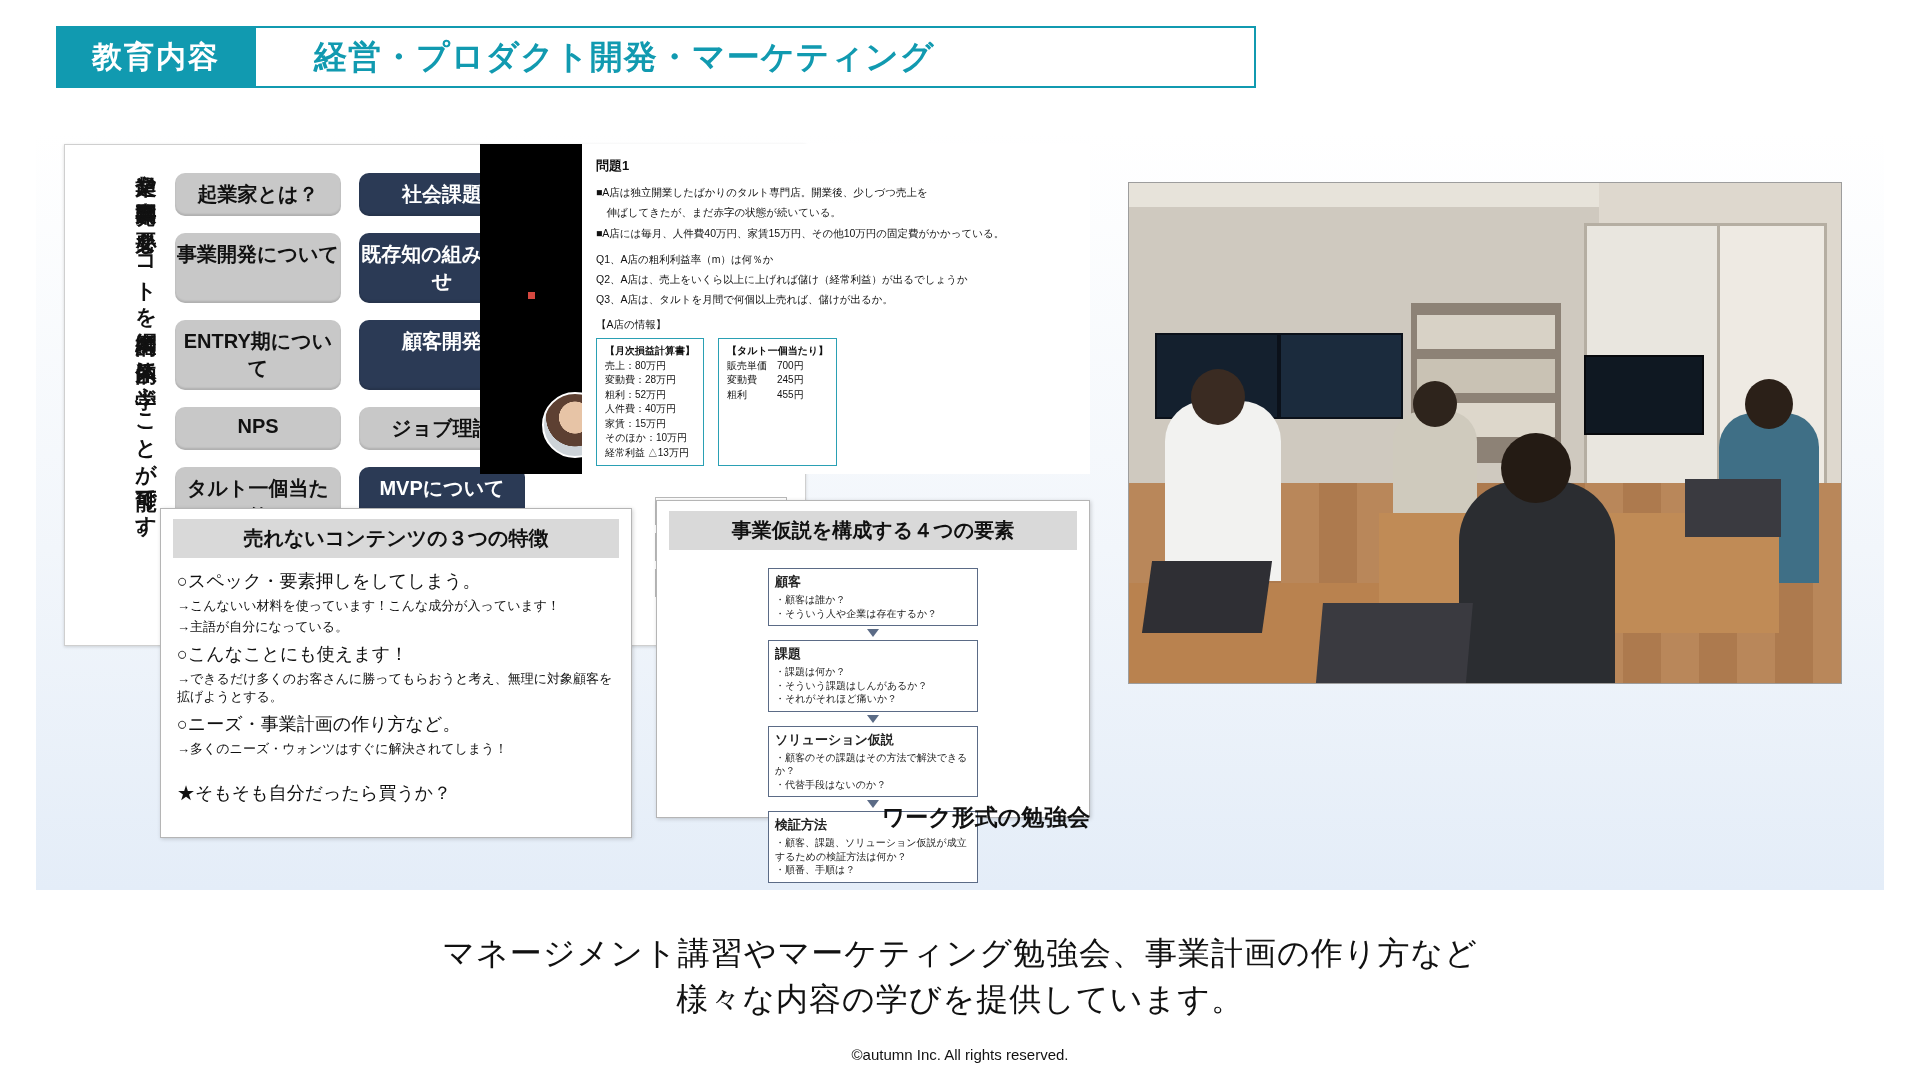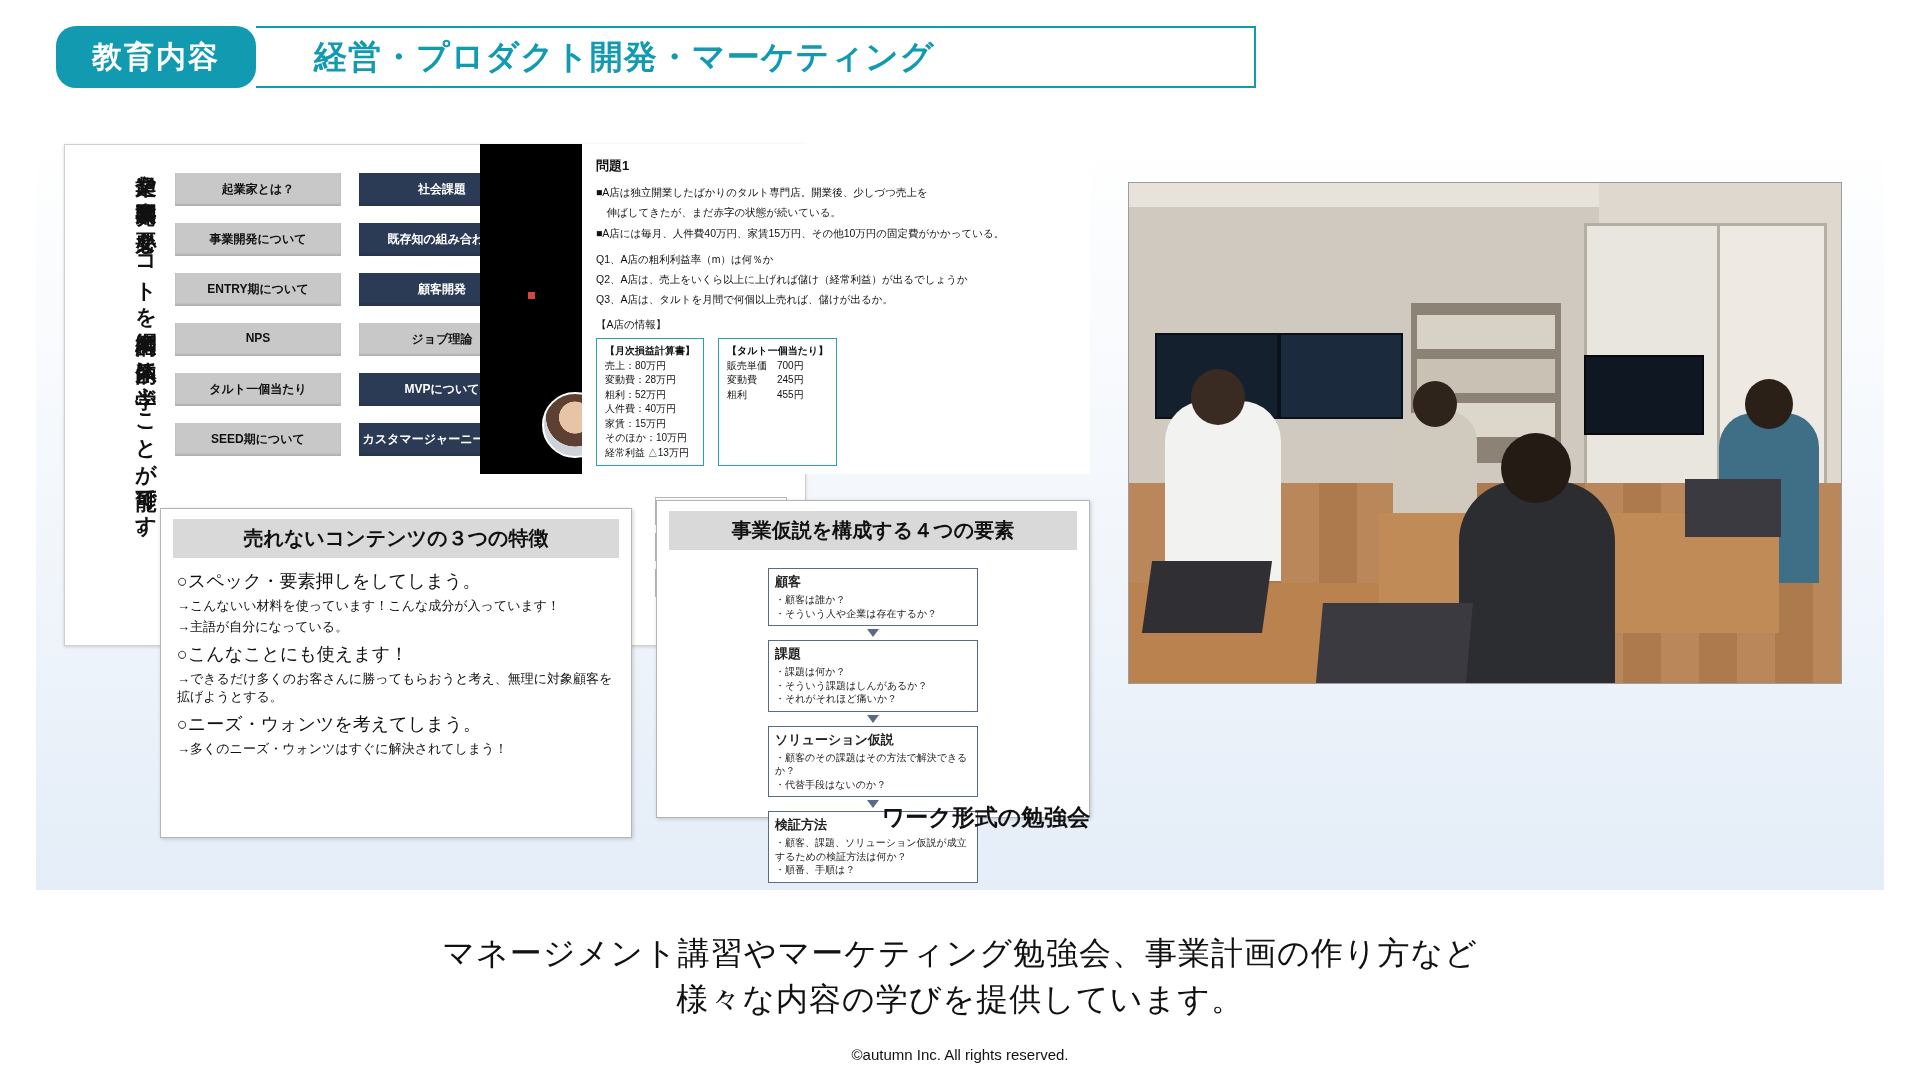--- a/index.html
+++ b/index.html
@@ -30,21 +30,20 @@
     color: #ffffff;
     font-size: 30px;
     font-weight: bold;
     letter-spacing: 2px;
     display: flex;
     align-items: center;
     justify-content: center;
     padding: 0 22px;
     min-width: 200px;
     box-sizing: border-box;
-    border-radius: 20px;
   }
   .header-title {
     border: 2px solid #119ab0;
     border-left: none;
     color: #119ab0;
     font-size: 33px;
     font-weight: bold;
     letter-spacing: 1px;
     display: flex;
     align-items: center;
@@ -94,22 +93,22 @@
     left: 110px;
     top: 28px;
     width: 350px;
     display: grid;
     grid-template-columns: 1fr 1fr;
     grid-gap: 17px 18px;
   }
   .pill {
     background: #c8c8c8;
     color: #111;
-    border-radius: 0;
-    font-size: 12px;
+    border-radius: 10px;
+    font-size: 20px;
     font-weight: bold;
     text-align: center;
     padding: 8px 2px;
     box-shadow: inset 0 -2px 2px rgba(0,0,0,0.12);
   }
   .pill.dark {
     background: #2b3a55;
     color: #ffffff;
   }
 
@@ -377,22 +376,23 @@
   </div>
 
   <div class="slide" style="left:124px; top:376px; width:470px; height:328px;">
     <div class="slide-title">売れないコンテンツの３つの特徴</div>
     <div class="slide-body">
       <p class="lead">○スペック・要素押しをしてしまう。</p>
       <p class="sub">→こんないい材料を使っています！こんな成分が入っています！</p>
       <p class="sub">→主語が自分になっている。</p>
       <p class="lead">○こんなことにも使えます！</p>
       <p class="sub">→できるだけ多くのお客さんに勝ってもらおうと考え、無理に対象顧客を拡げようとする。</p>
-      <p class="lead">○ニーズ・ウォンツを考えてしまう。</p>
+      <p class="lead">○ニーズ・事業計画の作り方など。</p>
       <p class="sub">→多くのニーズ・ウォンツはすぐに解決されてしまう！</p>
+      <p class="star">★そもそも自分だったら買うか？</p>
     </div>
   </div>
 
   <div class="slide" style="left:620px; top:368px; width:432px; height:316px;">
     <div class="slide-title">事業仮説を構成する４つの要素</div>
     <div class="flow">
       <div class="flow-box">
         <div class="fb-title">顧客</div>
         <div class="fb-line">・顧客は誰か？</div>
         <div class="fb-line">・そういう人や企業は存在するか？</div>

